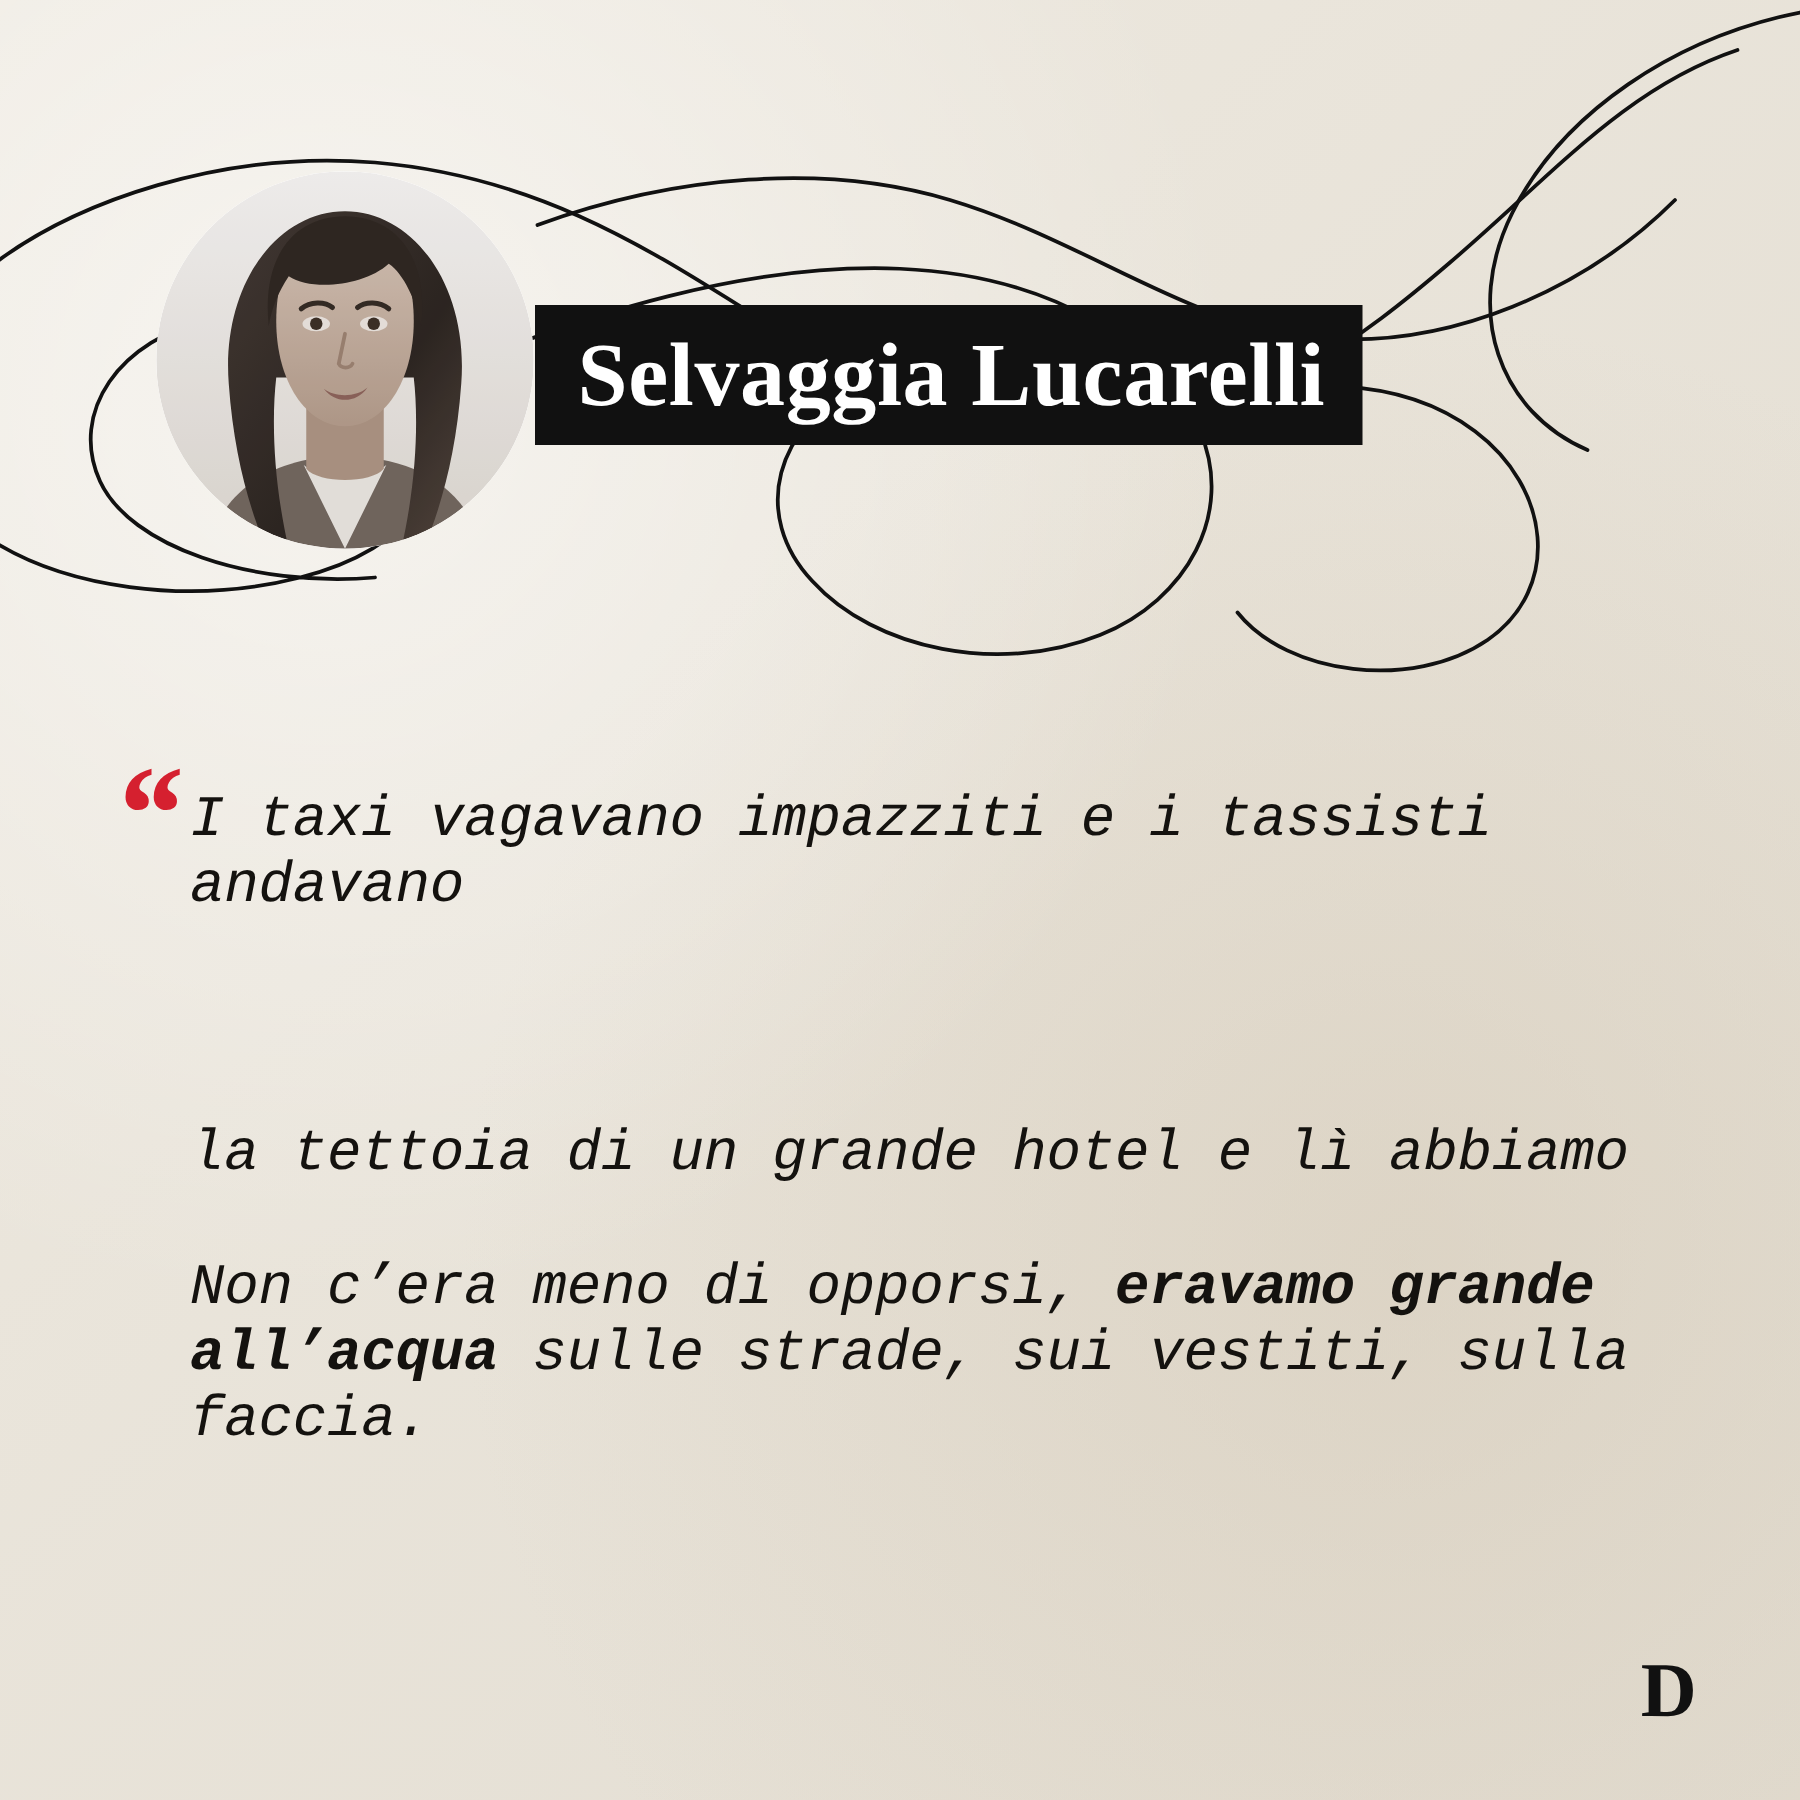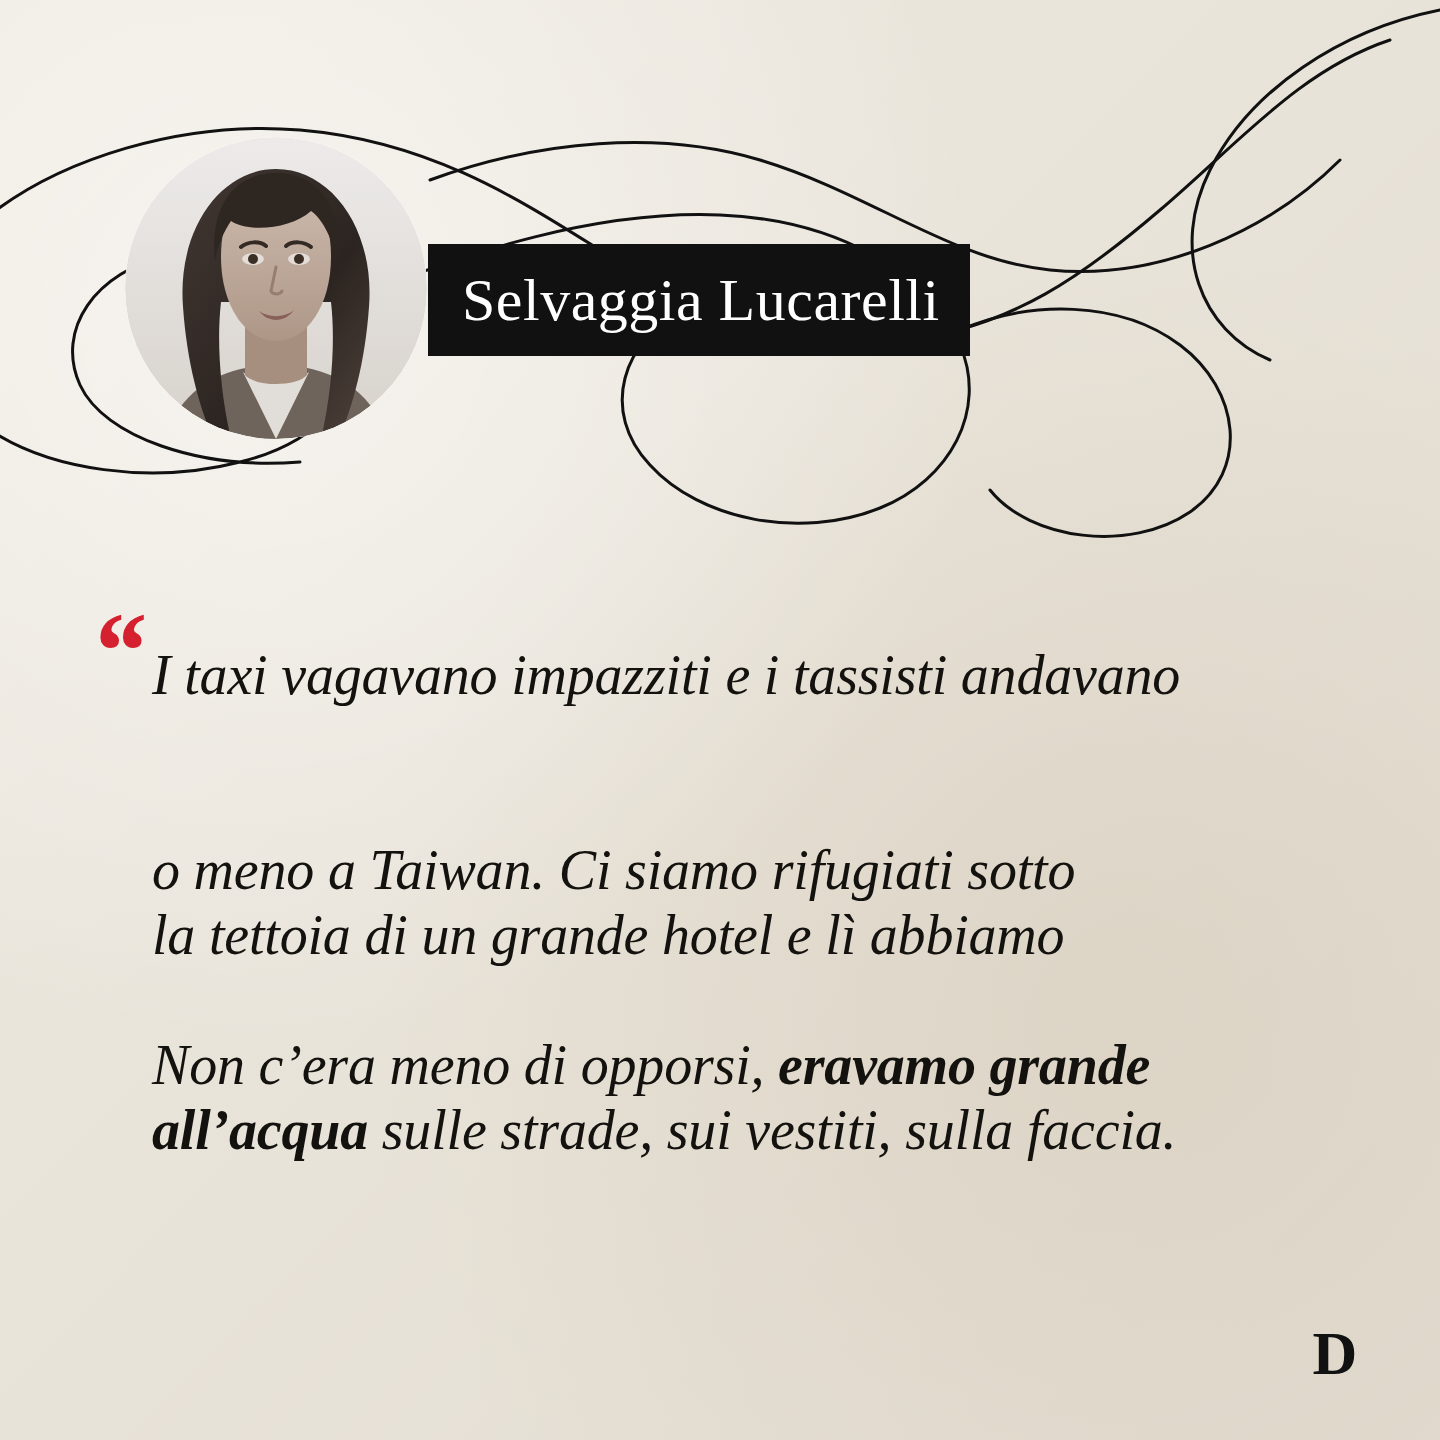--- a/index.html
+++ b/index.html
@@ -58,22 +58,22 @@
     height: 112px;
     background: #111111;
     display: flex;
     align-items: center;
     padding: 0 30px 0 34px;
     z-index: 4;
   }
   .name-plate .name {
     color: #ffffff;
     font-family: "Liberation Serif", serif;
-    font-weight: normal;
-    font-size: 60px;
+    font-weight: bold;
+    font-size: 72px;
     letter-spacing: 0.5px;
     line-height: 1;
     white-space: nowrap;
   }
   .quote-block {
     position: absolute;
     left: 90px;
     top: 596px;
     width: 1270px;
     z-index: 3;
@@ -86,25 +86,25 @@
     font-family: "Liberation Serif", serif;
     font-weight: bold;
     font-style: italic;
     font-size: 110px;
     line-height: 1;
     letter-spacing: -4px;
   }
   .quote-text {
     position: absolute;
     left: 62px;
-    top: 47px;
+    top: 34px;
     width: 1200px;
-    font-family: Liberation Serif, serif;
+    font-family: Liberation Mono, monospace;
     font-style: italic;
-    font-size: 56px;
+    font-size: 46px;
     line-height: 1.16;
     color: #14120f;
     letter-spacing: -0.2px;
   }
   .quote-text b {
     font-weight: bold;
     font-style: italic;
   }
   .logo {
     position: absolute;
@@ -196,21 +196,21 @@
   <div class="name-plate">
     <span class="name">Selvaggia Lucarelli</span>
   </div>
 
   <div class="quote-block">
     <div class="quote-mark">“</div>
     <div class="quote-text">
       <span>I taxi vagavano impazziti e i tassisti andavano</span><br>
       <br>
       <br>
-      <span>o meno a Taiwan. Ci siamo rifugiati sotto</span><br>
+      <br>
       <span>la tettoia di un grande hotel e lì abbiamo</span><br>
       <br>
       <span>Non c’era meno di opporsi, </span><b>eravamo grande</b><br>
       <b>all’acqua</b><span> sulle strade, sui vestiti, sulla faccia.</span>
     </div>
   </div>
 
   <div class="logo">
     <span class="letter">D</span>
   </div>

